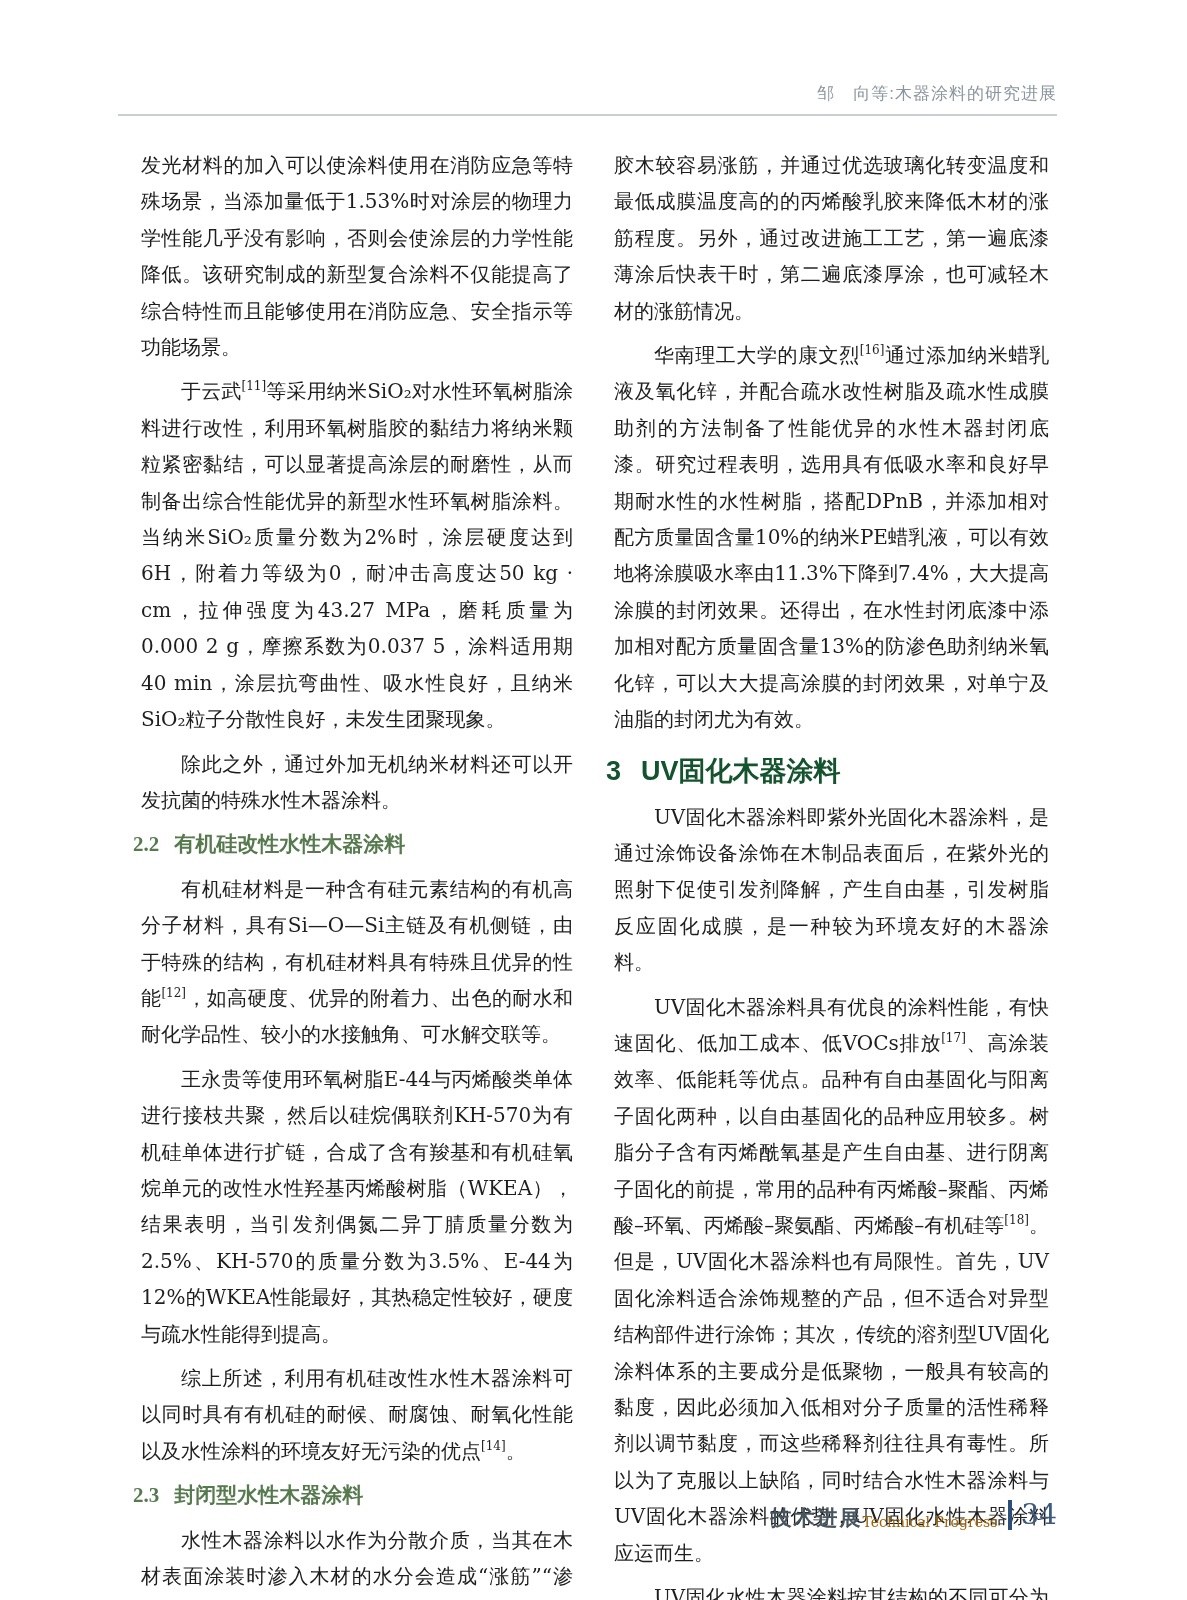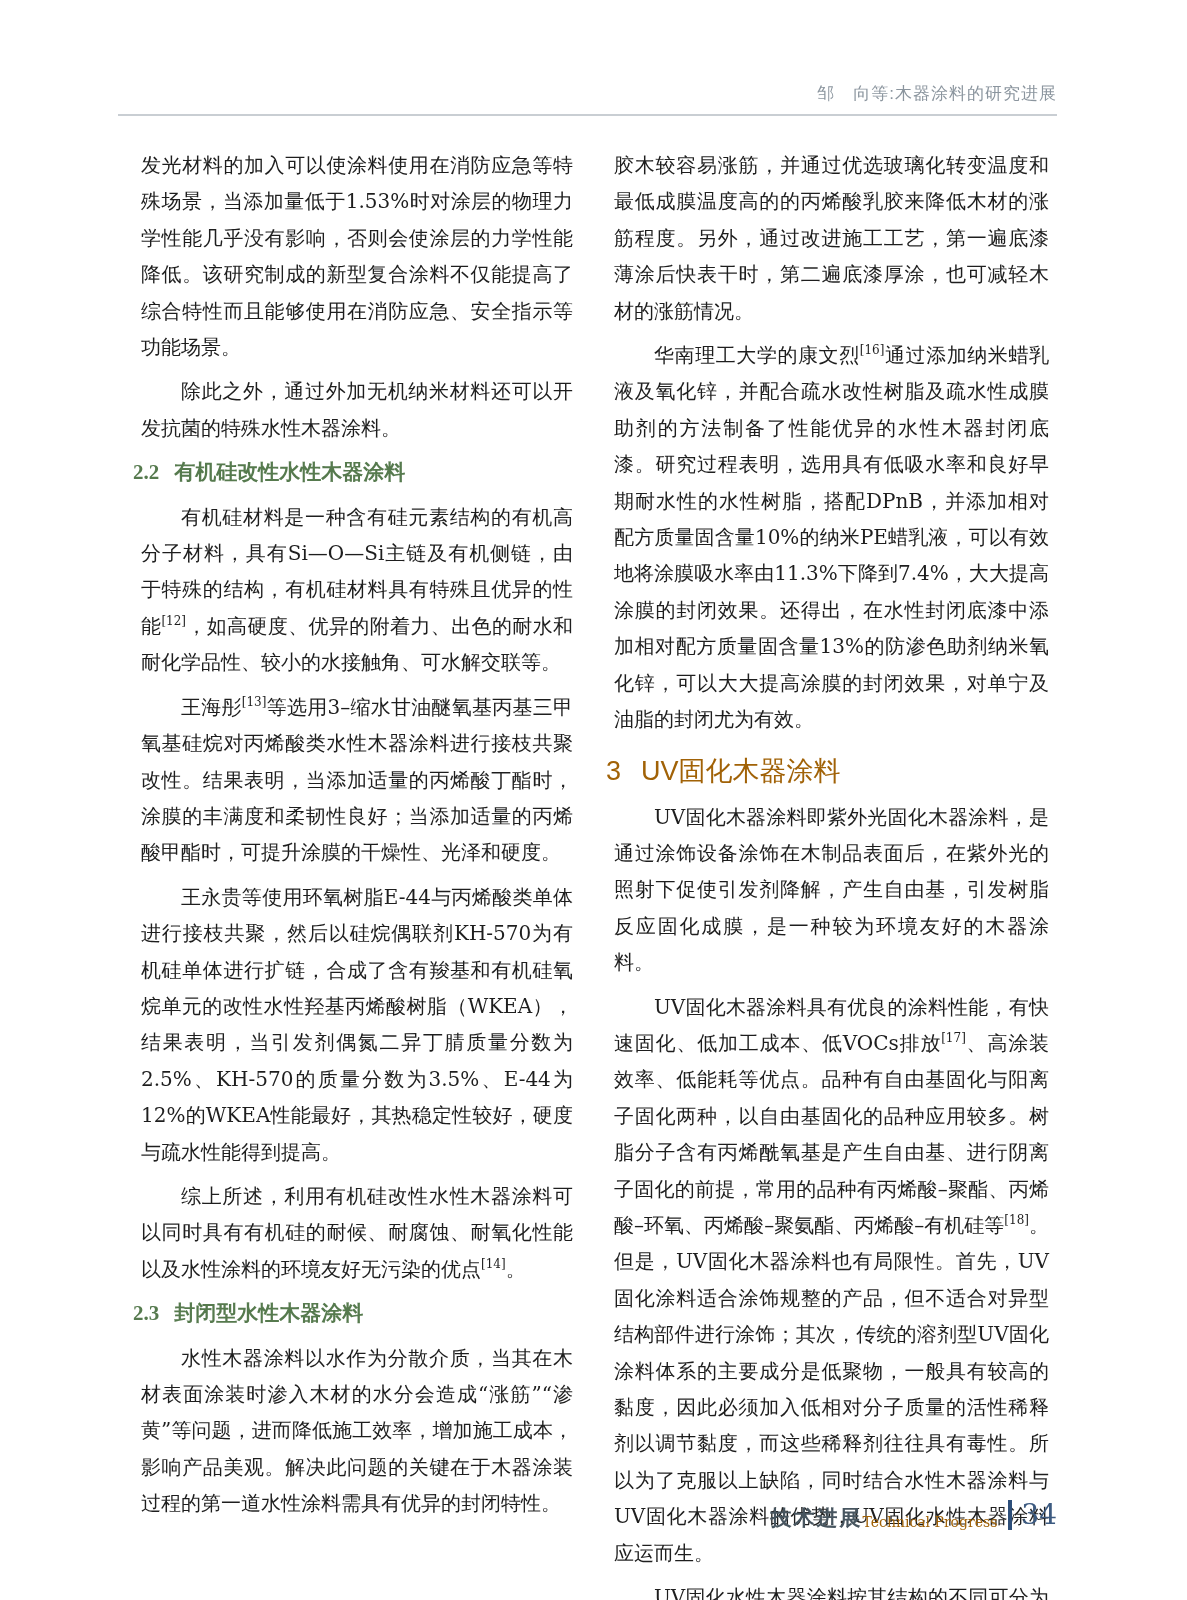--- a/index.html
+++ b/index.html
@@ -66,22 +66,22 @@
     color: #567a4e;
     text-align: left;
   }
   .h-sub .hnum { margin-right: 15px; }
 
   .h-main {
     margin: 13px 0 6px 0;
     font-family: "Liberation Sans", "DejaVu Sans", sans-serif;
     font-size: 27px;
     line-height: 40px;
-    font-weight: 400;
-    color: #a16207;
+    font-weight: 700;
+    color: #14532d;
     text-align: left;
   }
   .h-main .hnum { margin-right: 20px; }
 
   
   .footer {
     position: absolute;
     right: 130px;
     top: 1500px;
     display: flex;
@@ -121,24 +121,24 @@
   }
 </style>
 </head>
 <body>
 
 <div class="running-title">邹　向等:木器涂料的研究进展</div>
 <div class="header-rule"></div>
 
 <div class="col col-left">
   <p class="para">发光材料的加入可以使涂料使用在消防应急等特殊场景，当添加量低于1.53%时对涂层的物理力学性能几乎没有影响，否则会使涂层的力学性能降低。该研究制成的新型复合涂料不仅能提高了综合特性而且能够使用在消防应急、安全指示等功能场景。</p>
+  <p class="para indent">于云武<sup>[11]</sup>等采用纳米SiO₂对水性环氧树脂涂料进行改性，利用环氧树脂胶的黏结力将纳米颗粒紧密黏结，可以显著提高涂层的耐磨性，从而制备出综合性能优异的新型水性环氧树脂涂料。当纳米SiO₂质量分数为2%时，涂层硬度达到6H，附着力等级为0，耐冲击高度达50 kg · cm，拉伸强度为43.27 MPa，磨耗质量为0.000 2 g，摩擦系数为0.037 5，涂料适用期40 min，涂层抗弯曲性、吸水性良好，且纳米SiO₂粒子分散性良好，未发生团聚现象。</p>
   <p class="para indent">除此之外，通过外加无机纳米材料还可以开发抗菌的特殊水性木器涂料。</p>
   <h3 class="h-sub"><span class="hnum">2.2</span><span>有机硅改性水性木器涂料</span></h3>
   <p class="para indent">有机硅材料是一种含有硅元素结构的有机高分子材料，具有Si—O—Si主链及有机侧链，由于特殊的结构，有机硅材料具有特殊且优异的性能<sup>[12]</sup>，如高硬度、优异的附着力、出色的耐水和耐化学品性、较小的水接触角、可水解交联等。</p>
-  <p class="para indent">王海彤<sup>[13]</sup>等选用3–缩水甘油醚氧基丙基三甲氧基硅烷对丙烯酸类水性木器涂料进行接枝共聚改性。结果表明，当添加适量的丙烯酸丁酯时，涂膜的丰满度和柔韧性良好；当添加适量的丙烯酸甲酯时，可提升涂膜的干燥性、光泽和硬度。</p>
   <p class="para indent">王永贵等使用环氧树脂E-44与丙烯酸类单体进行接枝共聚，然后以硅烷偶联剂KH-570为有机硅单体进行扩链，合成了含有羧基和有机硅氧烷单元的改性水性羟基丙烯酸树脂（WKEA），结果表明，当引发剂偶氮二异丁腈质量分数为2.5%、KH-570的质量分数为3.5%、E-44为12%的WKEA性能最好，其热稳定性较好，硬度与疏水性能得到提高。</p>
   <p class="para indent">综上所述，利用有机硅改性水性木器涂料可以同时具有有机硅的耐候、耐腐蚀、耐氧化性能以及水性涂料的环境友好无污染的优点<sup>[14]</sup>。</p>
   <h3 class="h-sub"><span class="hnum">2.3</span><span>封闭型水性木器涂料</span></h3>
   <p class="para indent">水性木器涂料以水作为分散介质，当其在木材表面涂装时渗入木材的水分会造成“涨筋”“渗黄”等问题，进而降低施工效率，增加施工成本，影响产品美观。解决此问题的关键在于木器涂装过程的第一道水性涂料需具有优异的封闭特性。</p>
 
 </div>
 
 <div class="col col-right">
   <p class="para">胶木较容易涨筋，并通过优选玻璃化转变温度和最低成膜温度高的的丙烯酸乳胶来降低木材的涨筋程度。另外，通过改进施工工艺，第一遍底漆薄涂后快表干时，第二遍底漆厚涂，也可减轻木材的涨筋情况。</p>
   <p class="para indent">华南理工大学的康文烈<sup>[16]</sup>通过添加纳米蜡乳液及氧化锌，并配合疏水改性树脂及疏水性成膜助剂的方法制备了性能优异的水性木器封闭底漆。研究过程表明，选用具有低吸水率和良好早期耐水性的水性树脂，搭配DPnB，并添加相对配方质量固含量10%的纳米PE蜡乳液，可以有效地将涂膜吸水率由11.3%下降到7.4%，大大提高涂膜的封闭效果。还得出，在水性封闭底漆中添加相对配方质量固含量13%的防渗色助剂纳米氧化锌，可以大大提高涂膜的封闭效果，对单宁及油脂的封闭尤为有效。</p>

